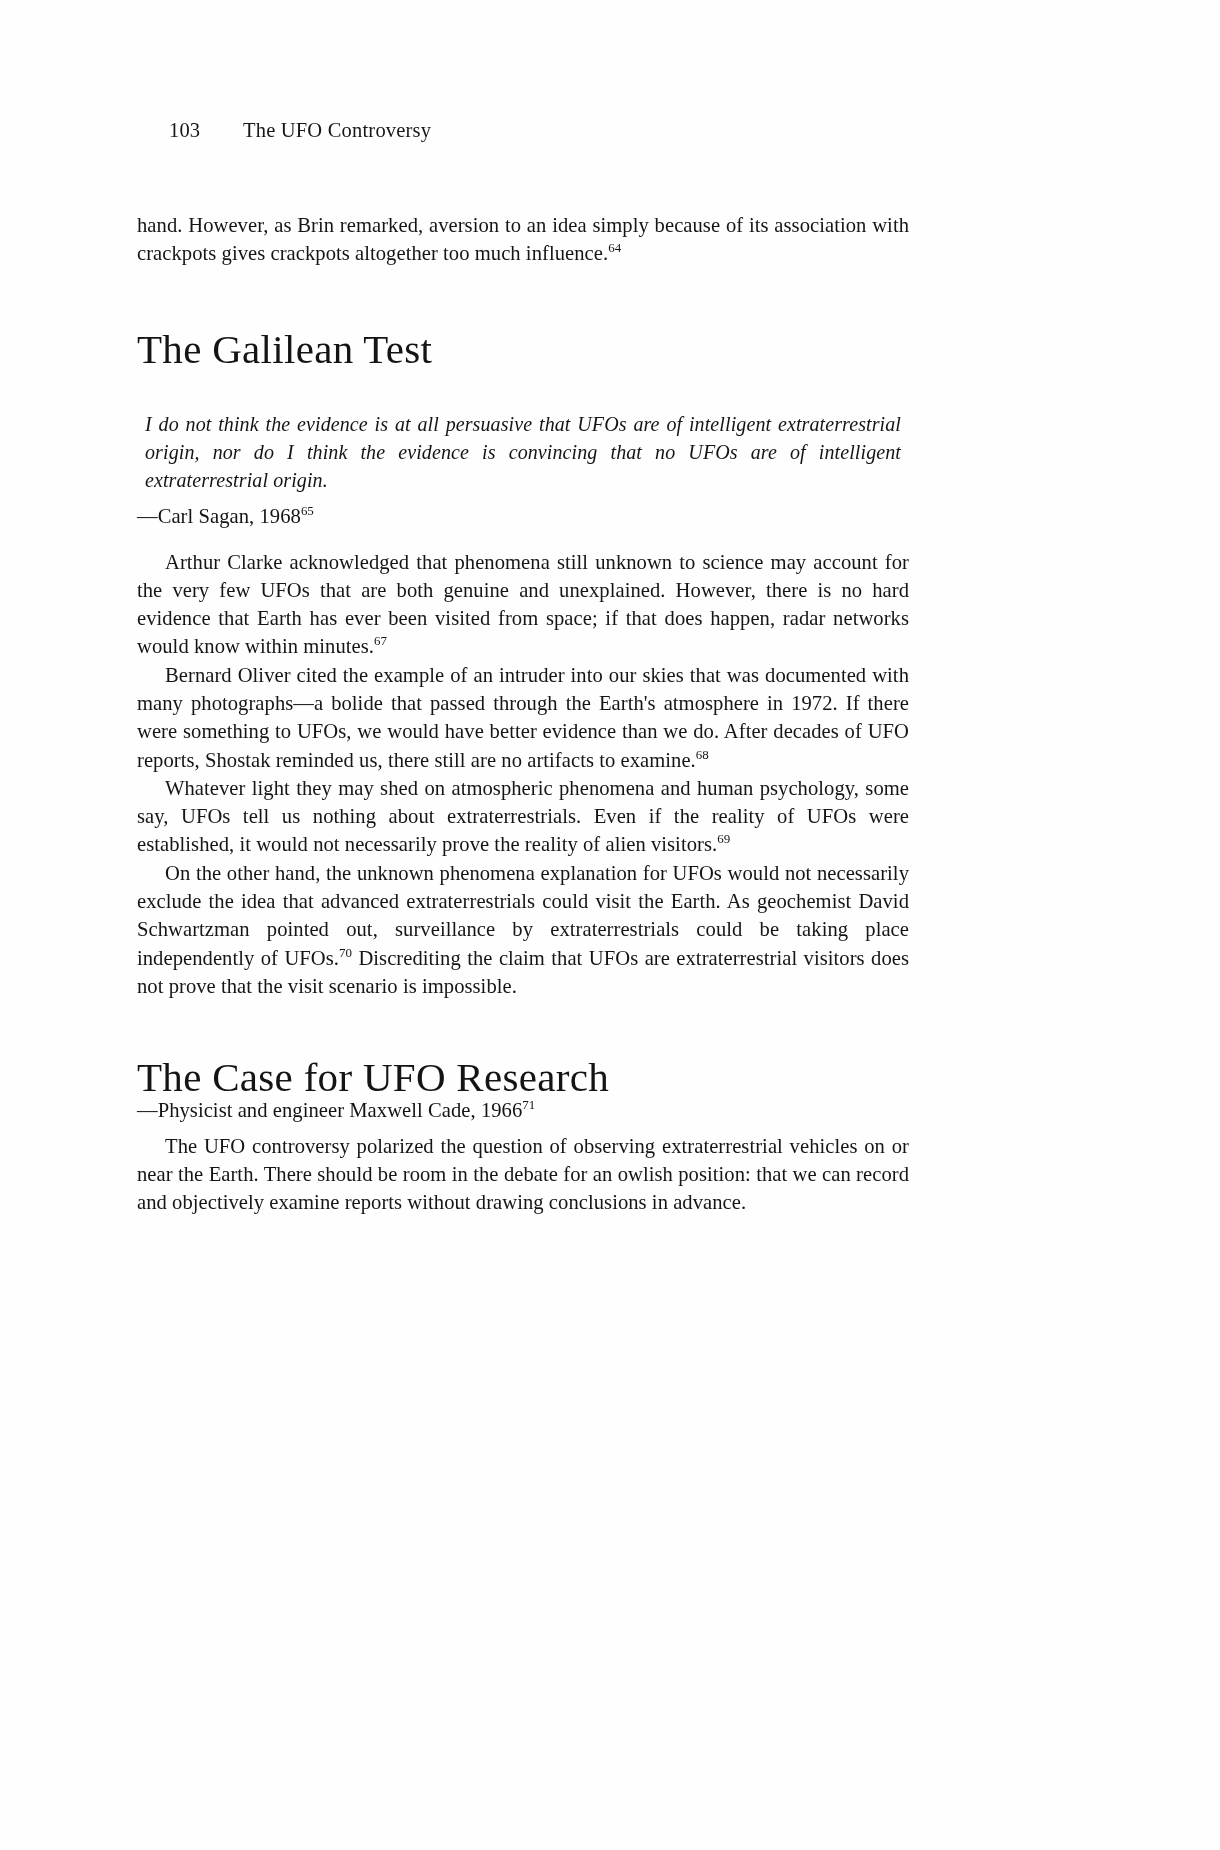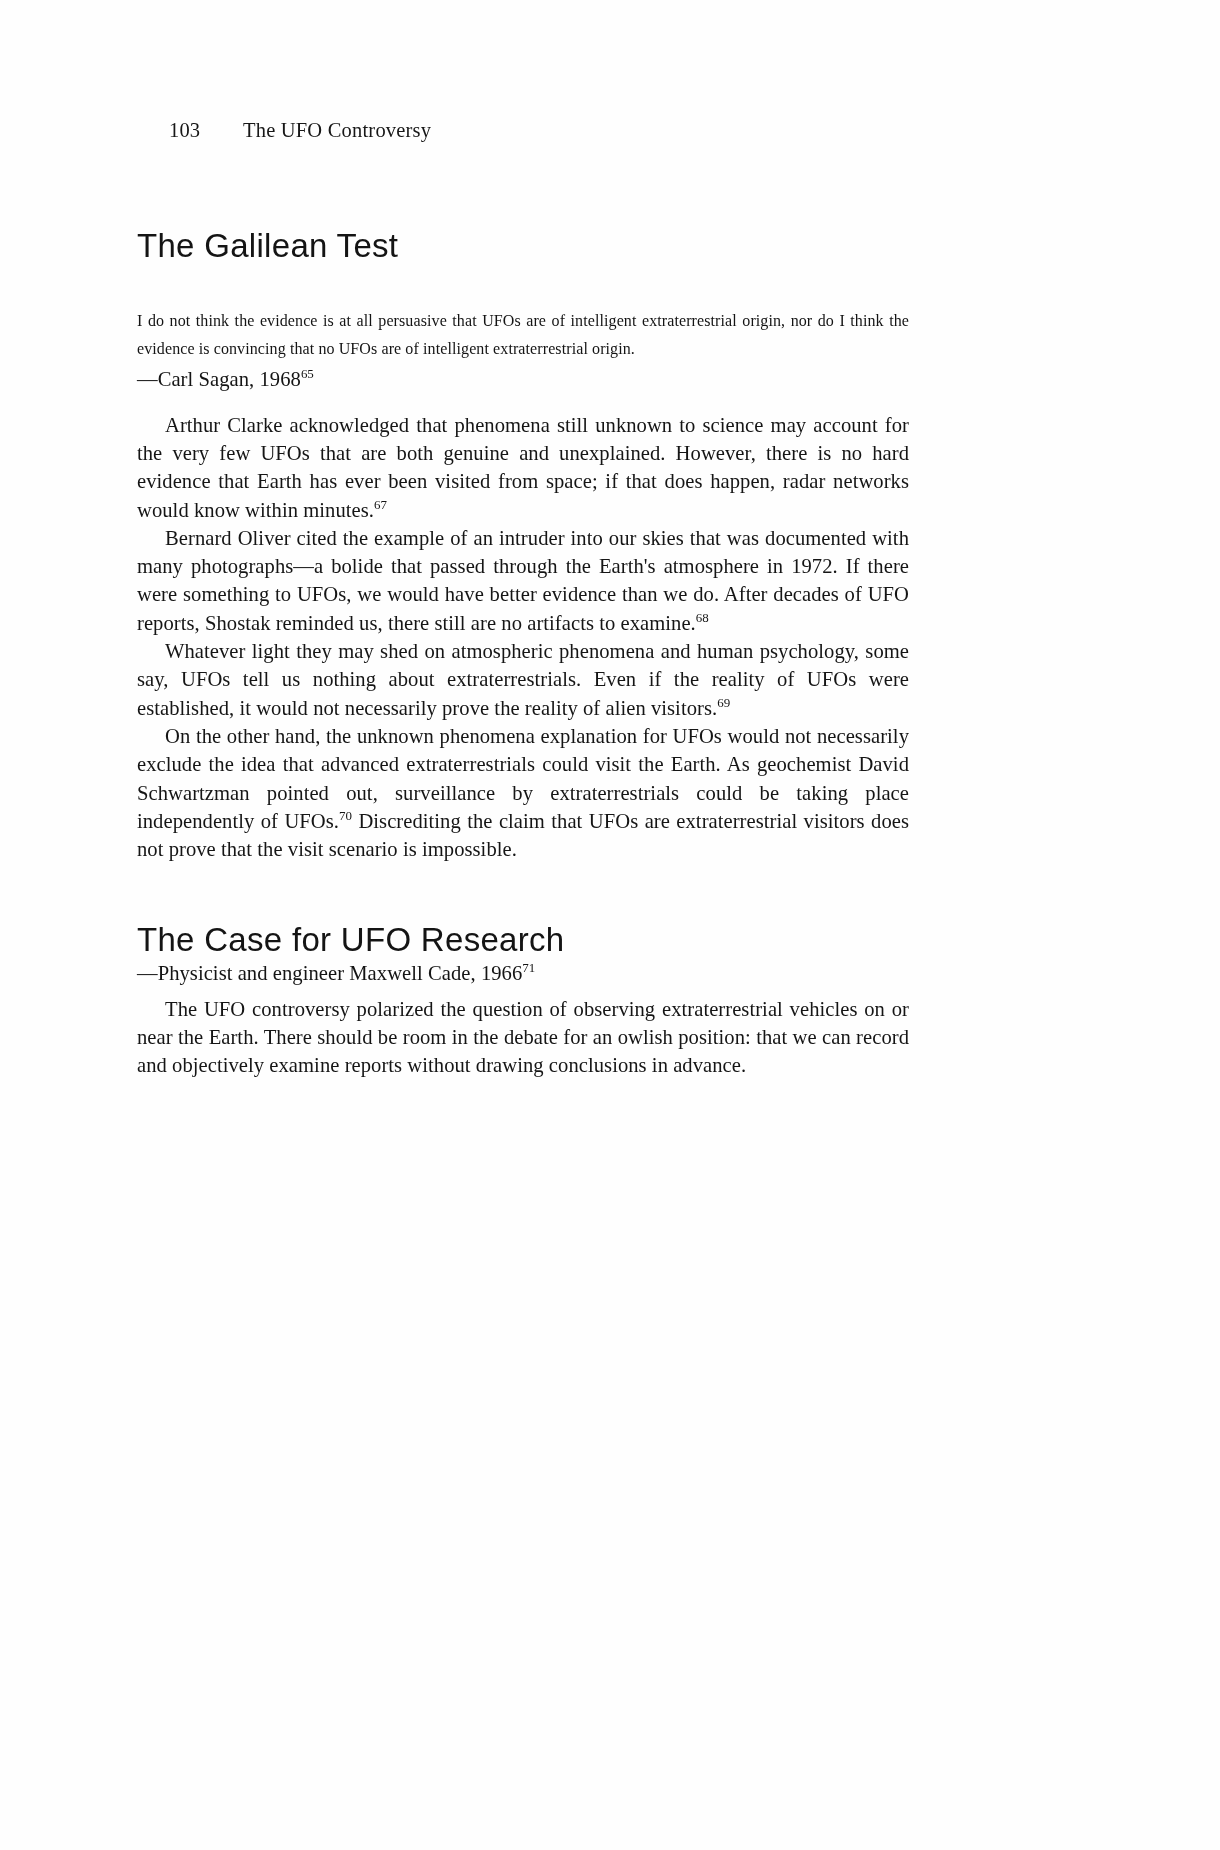--- a/index.html
+++ b/index.html
@@ -52,36 +52,37 @@
     hyphens: none;
   }
   p.body.indent {
     text-indent: 28px;
   }
   p.body.noindent {
     text-indent: 0;
   }
   
   h2.section-head {
-    font-family: Liberation Sans, sans-serif;
-    font-size: 33px;
+    font-family: Liberation Serif, serif;
+    font-size: 41px;
     font-weight: 400;
     line-height: 38px;
     letter-spacing: 0.3px;
     margin: 0;
     color: #141414;
   }
   .head-block-1 { margin-top: 62px; }
   .head-block-2 { margin-top: 58px; }
   
   .epigraph {
-    font-size: 16px;
+    font-style: italic;
+    font-size: 20px;
     line-height: 28.2px;
     text-align: justify;
-    margin: 0;
+    margin: 8px;
     color: #141414;
     letter-spacing: 0.1px;
   }
   .epigraph-1 { margin-top: 42px; }
   .epigraph-2 { margin-top: 40px; }
   .attribution {
     text-align: left;
     font-size: 20.6px;
     line-height: 28.3px;
     margin: 0;
@@ -102,20 +103,21 @@
 </head>
 <body>
 
 <div class="page">
   <div class="content">
 
     <div class="running-head">
       <span class="folio">103</span><span>The UFO Controversy</span>
     </div>
 
+    <p class="body noindent"><span>hand. However, as Brin remarked, aversion to an idea simply because of its association with crackpots gives crackpots altogether too much influence.</span><sup>64</sup></p>
 
     <div class="head-block-1">
       <h2 class="section-head">The Galilean Test</h2>
 
       <p class="epigraph epigraph-1">I do not think the evidence is at all persuasive that UFOs are of intelligent extraterrestrial origin, nor do I think the evidence is convincing that no UFOs are of intelligent extraterrestrial origin.</p>
       <p class="attribution attr-1"><span>—Carl Sagan, 1968</span><sup>65</sup></p>
 
       <div class="gap-after-quote-1"></div>
 
 

